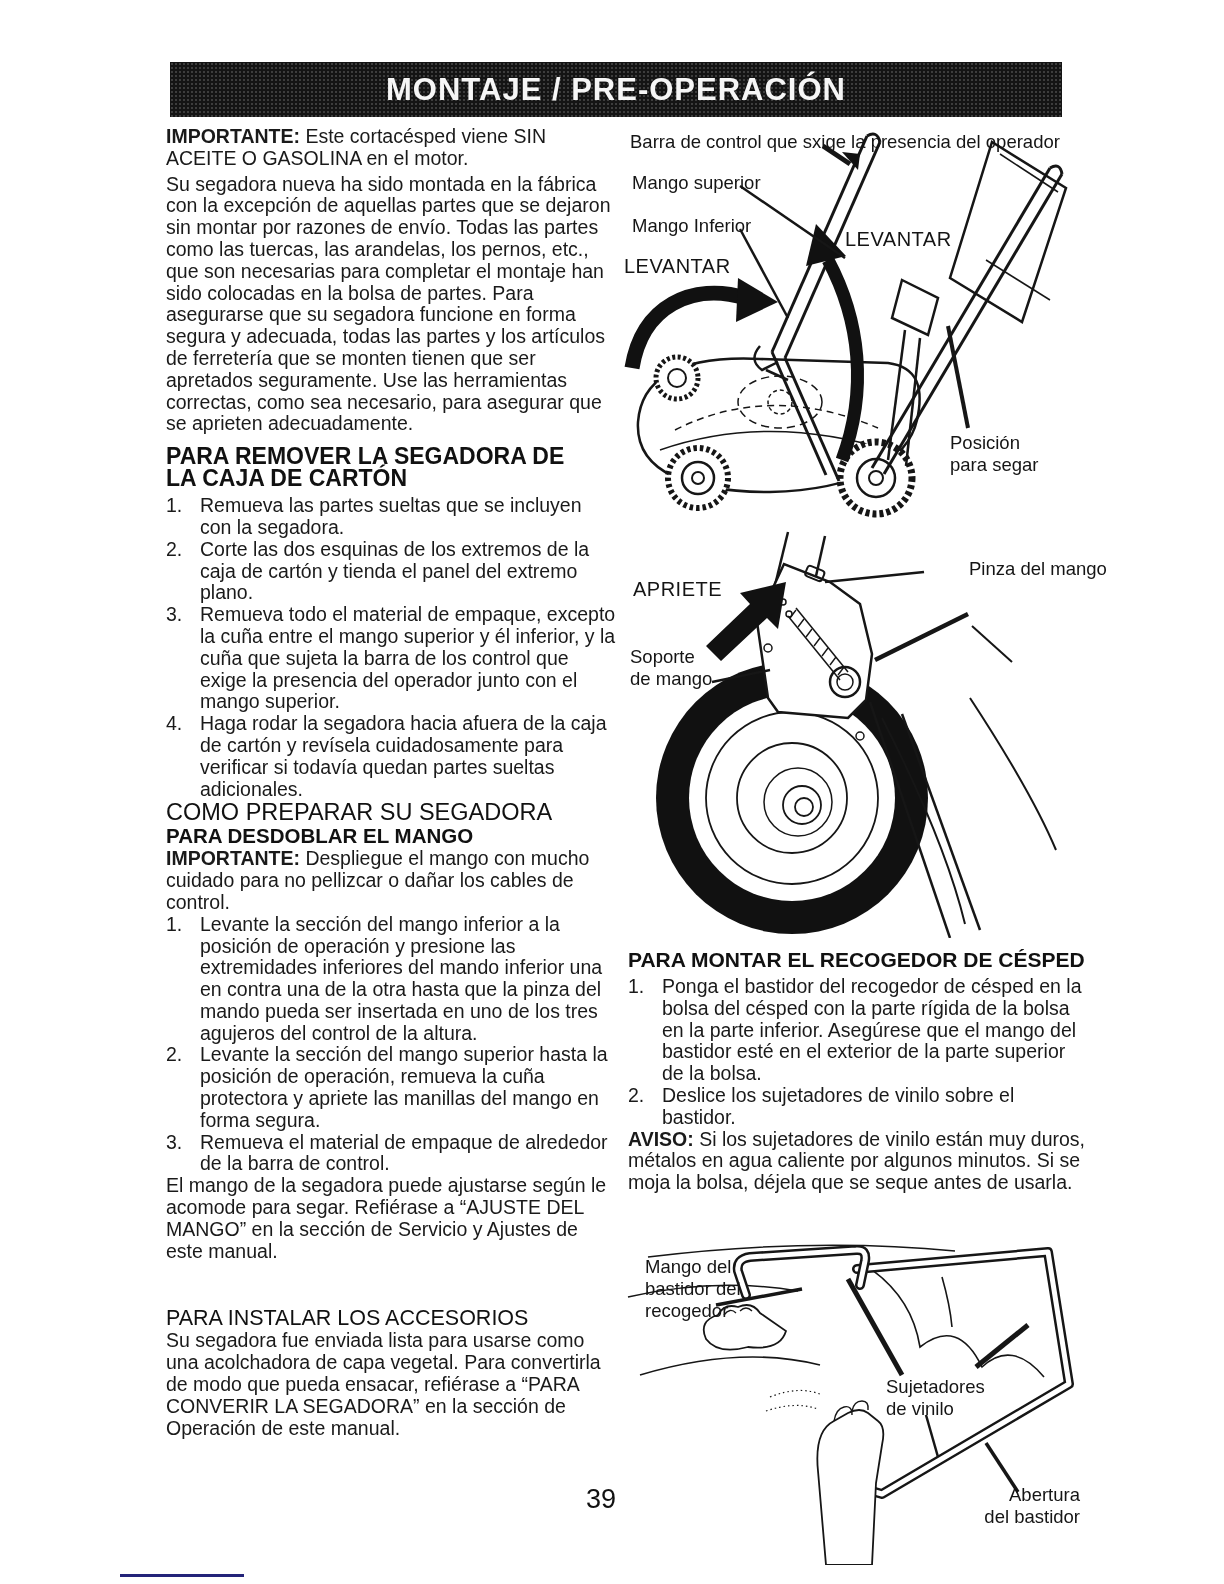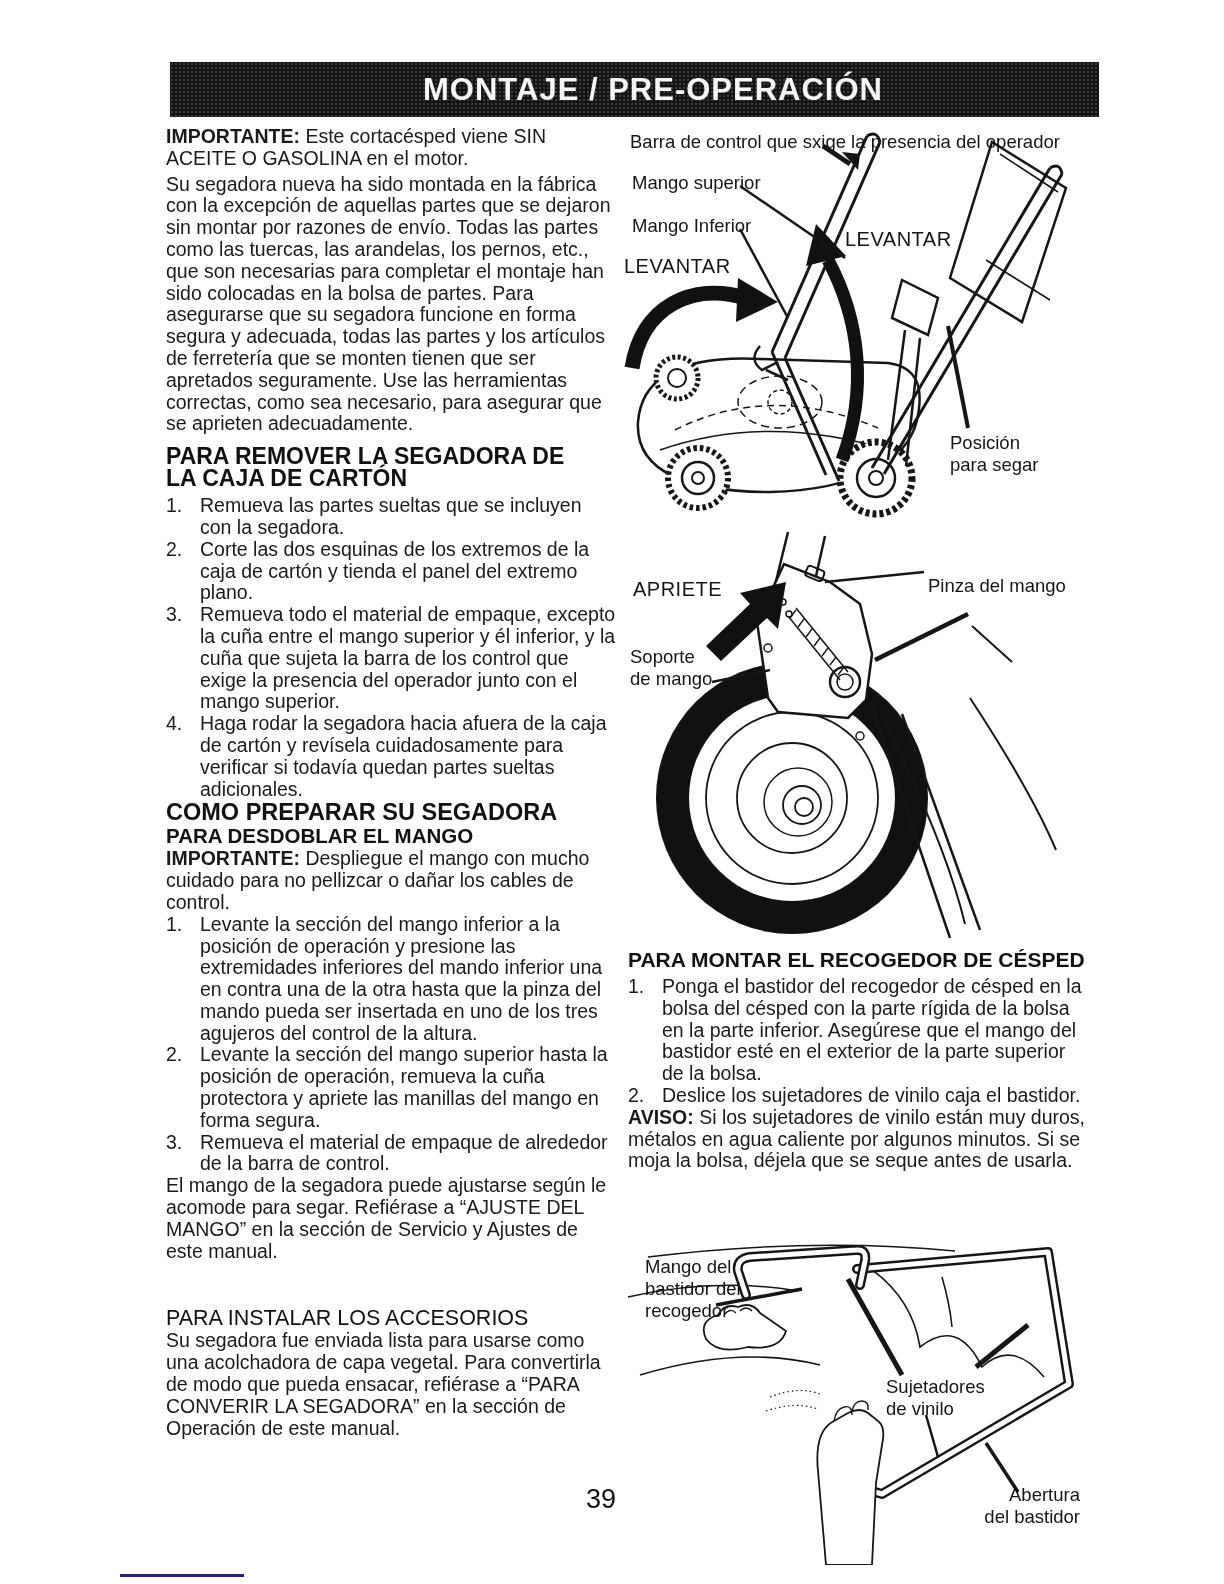--- a/index.html
+++ b/index.html
@@ -6,33 +6,33 @@
   #page{
     position:relative;width:1224px;height:1584px;background:#ffffff;
     font-family:"Liberation Sans","DejaVu Sans",sans-serif;color:#1a1a1a;overflow:hidden;
   }
   
   #header-bar{
     position:absolute;left:170px;top:62px;width:892px;height:55px;
     background-color:#141414;
     background-image:radial-gradient(#3d3d3d 0.8px, transparent 0.9px);
     background-size:4px 4px;
-    display:flex;align-items:center;justify-content:center;padding-left:37px;
+    display:flex;align-items:center;justify-content:center;
   }
   #header-bar .t{
     color:#f6f6f6;font-size:31px;font-weight:700;letter-spacing:1px;
   }
   
   .leftcol{position:absolute;left:166px;top:126px;width:452px;font-size:19.5px;line-height:21.8px;}
   .righttext{position:absolute;left:628px;top:948px;width:462px;font-size:19.5px;line-height:21.8px;}
   p{margin:0;}
   .gap4{margin-top:4px;}
   h2,h3{margin:0;color:#111;}
   .h-remover{font-size:23px;line-height:22px;font-weight:700;width:405px;margin-top:10px;}
-  .h-como{font-size:23.5px;line-height:24px;font-weight:700;}
+  .h-como{font-size:23.5px;line-height:24px;font-weight:400;}
   .h-desdoblar{font-size:20.5px;line-height:24px;font-weight:700;}
   .h-accesorios{font-size:21.5px;line-height:24px;font-weight:400;margin-top:44px;}
   .h-recogedor{font-size:21px;line-height:24px;font-weight:700;}
   .list{margin-top:6px;}
   .li{display:flex;}
   .li .num{width:34px;flex:none;}
   .li .txt{flex:1;}
   b{font-weight:700;}
   
   .figlabel{position:absolute;font-size:18.5px;line-height:22px;white-space:pre-line;color:#151515;}
@@ -218,34 +218,34 @@
       <polygon points="86,116 130,74 120,63 166,52 158,99 147,88 101,131" fill="#111"></polygon>
 
       <g stroke="#161616">
         <path d="M92,152 L150,140" stroke-width="2.5"></path>
         <path d="M304,42 L205,52" stroke-width="2.5"></path>
         <path d="M348,84 L255,130" stroke-width="4.5"></path>
       </g>
     </svg>
   </div>
   <div class="figlabel caps" style="left:633px;top:578px;">APRIETE</div>
-  <div class="figlabel" style="left:928px;top:558px;margin-top:17px;">Pinza del mango</div>
+  <div class="figlabel" style="left:969px;top:558px;">Pinza del mango</div>
   <div class="figlabel" style="left:630px;top:646px;">Soporte
 de mango</div>
 
   <div class="righttext">
     <h2 class="h-recogedor">PARA MONTAR EL RECOGEDOR DE CÉSPED</h2>
     <div class="list" style="margin-top:4px">
       <div class="li">
         <span class="num">1.</span>
         <span class="txt">Ponga el bastidor del recogedor de césped en la bolsa del césped con la parte rígida de la bolsa en la parte inferior. Asegúrese que el mango del bastidor esté en el exterior de la parte superior de la bolsa.</span>
       </div>
       <div class="li">
         <span class="num">2.</span>
-        <span class="txt">Deslice los sujetadores de vinilo caja el bastidor.</span>
+        <span class="txt">Deslice los sujetadores de vinilo sobre el bastidor.</span>
       </div>
     </div>
     <p>
       <b>AVISO:</b><span> Si los sujetadores de vinilo están muy duros, métalos en agua caliente por algunos minutos. Si se moja la bolsa, déjela que se seque antes de usarla.</span>
     </p>
   </div>
 
   <div class="fig" style="left:620px;top:1235px;width:480px;height:330px;">
     <svg width="480" height="330" viewBox="0 0 480 330">
 

